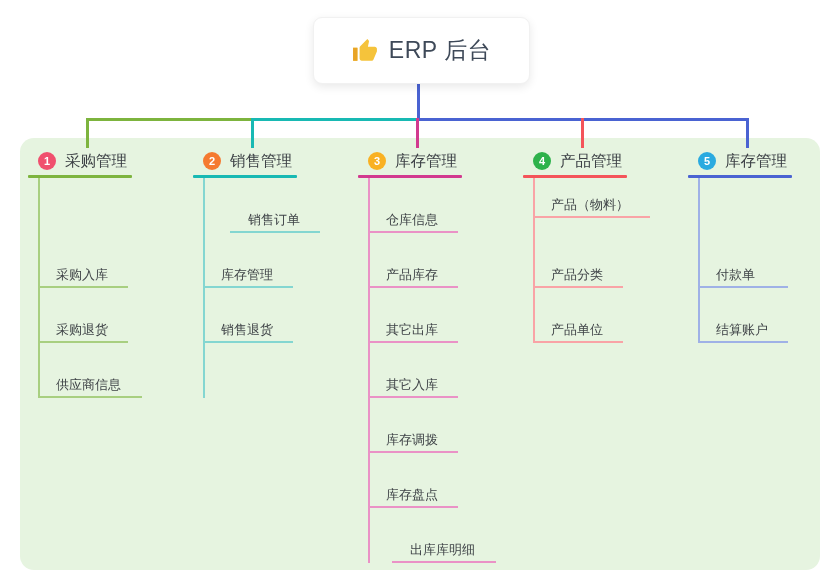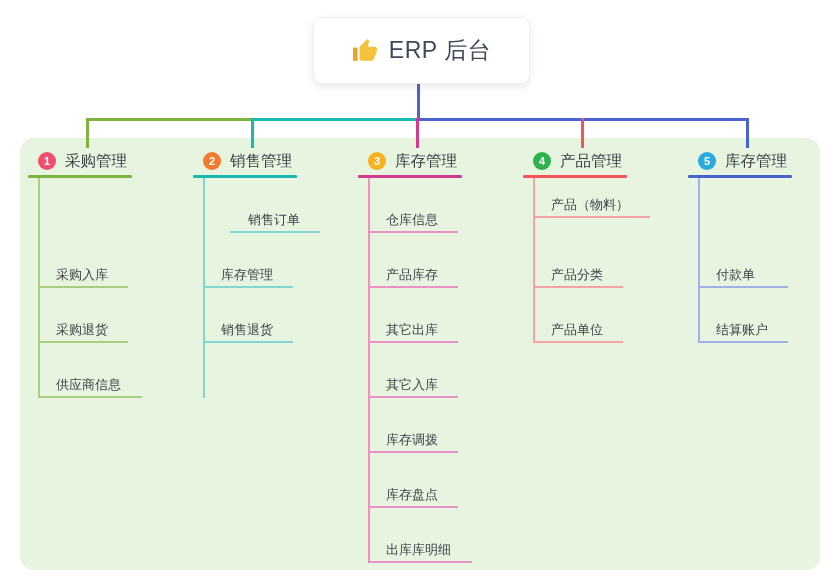--- a/index.html
+++ b/index.html
@@ -103,21 +103,21 @@
           <div class="child-underline" style="background: rgb(234, 146, 198);"></div>
         </div>
         <div class="child" style="top: 425px; width: 90px;">
           <div class="child-label">库存调拨</div>
           <div class="child-underline" style="background: rgb(234, 146, 198);"></div>
         </div>
         <div class="child" style="top: 480px; width: 90px;">
           <div class="child-label">库存盘点</div>
           <div class="child-underline" style="background: rgb(234, 146, 198);"></div>
         </div>
-        <div class="child" style="top: 535px; width: 103.5px;">
+        <div class="child" style="top: 535px; width: 103.5px; margin-left: 24px;">
           <div class="child-label">出库库明细</div>
           <div class="child-underline" style="background: rgb(234, 146, 198);"></div>
         </div>
       </div>
       <div class="branch" style="left: 523px;">
         <div class="line" style="left: 58px; top: 118px; width: 3px; height: 30px; background: rgb(244, 84, 90);"></div>
         <div class="topic">
           <div class="badge" style="background: rgb(46, 178, 75);">4</div>
           <div class="topic-label">产品管理</div>
         </div>

